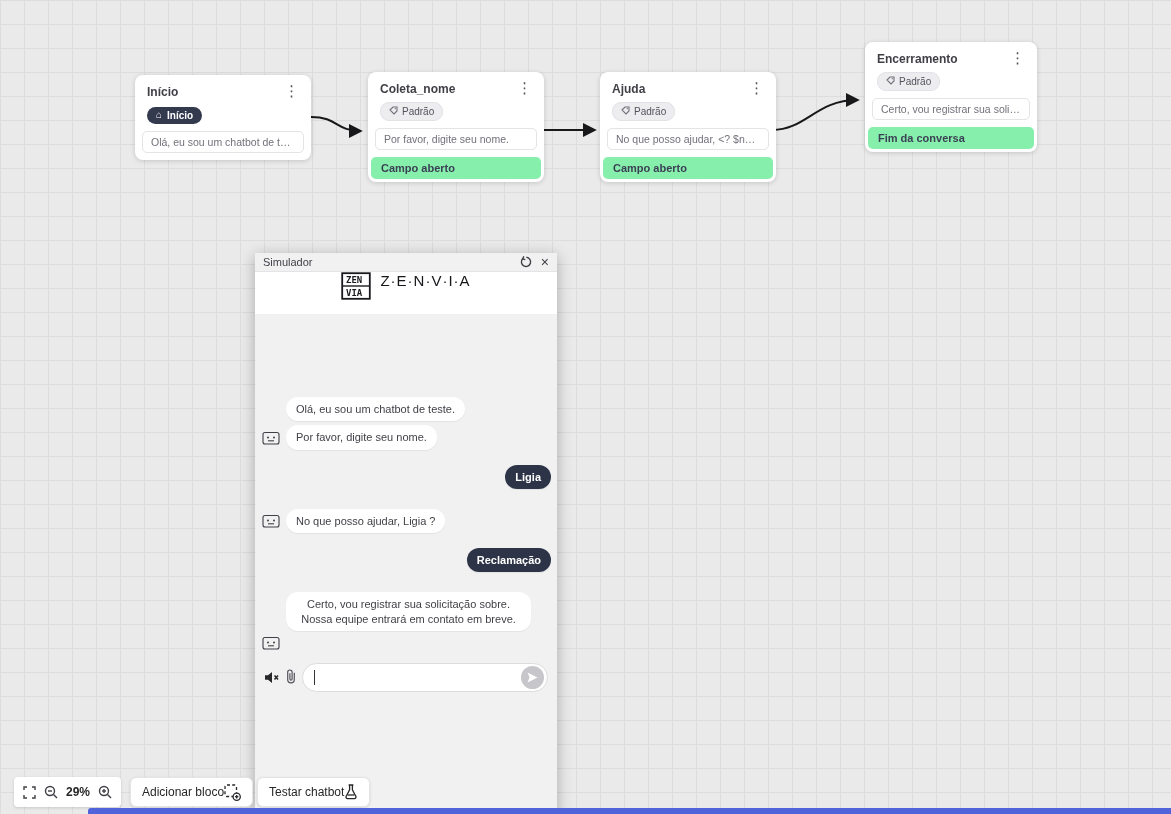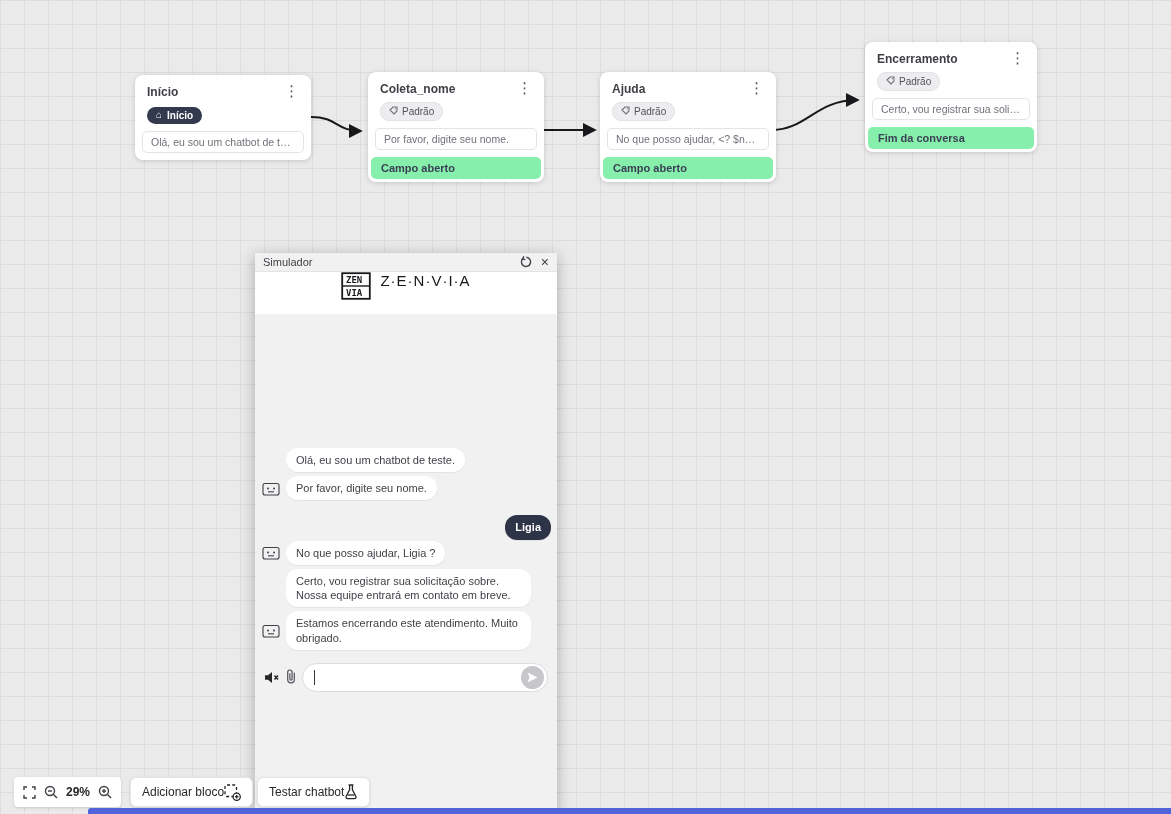--- a/index.html
+++ b/index.html
@@ -58,21 +58,21 @@
     padding:0 8px; font-size:11px; color:#3f3f46; border-bottom:1px solid #e4e4e6;
   }
   .sim-title { flex:1; }
   .sim-ic { display:flex; align-items:center; cursor:pointer; color:#3f3f46; }
   .close-x { font-size:14px; line-height:1; }
   .sim-logo { height:42px; flex:none; background:#fff; display:flex; align-items:flex-start; justify-content:center; gap:9px; }
   .brand-text { font-size:15px; letter-spacing:1px; color:#17171c; font-weight:400; }
   .chat { height:341px; flex:none; display:flex; flex-direction:column; justify-content:flex-end; padding:0 6px 5px 6px; }
   .chat-row { display:flex; align-items:center; margin-top:4px; }
   .chat-row.user { justify-content:flex-end; margin-top:15px; }
-  .chat-row.user + .chat-row { margin-top:1px;text-align:center; }
+  .chat-row.user + .chat-row { margin-top:20px;text-align:center; }
   .chat-row:first-child { margin-top:0; }
   .avatar-slot { width:19px; margin-right:6px; flex:none; display:flex; align-items:center; justify-content:center; }
   .bubble {
     background:#fff; border-radius:12px; padding:5px 10px; font-size:11px;
     color:#3f3f46; max-width:245px; line-height:1.3; box-shadow:0 1px 1px rgba(0,0,0,.06);
   }
   .user .bubble { background:#2e3447; color:#fff; font-weight:600; }
   .sim-inputbar { height:44px; flex:none; display:flex; align-items:center; gap:6px; padding:0 9px; }
   .bar-ic { display:flex; align-items:center; cursor:pointer; }
   .input-pill {
@@ -232,34 +232,36 @@
           <span class="avatar-slot">
             <svg width="18" height="15" viewBox="0 0 18 15" fill="none" stroke="#3f3f46" stroke-width="1.1">
               <rect x="1" y="2.5" width="16" height="11.5" rx="2"></rect>
               <circle cx="6" cy="7.5" r="1" fill="#3f3f46" stroke="none"></circle>
               <circle cx="12" cy="7.5" r="1" fill="#3f3f46" stroke="none"></circle>
               <path d="M6 10.8 H12"></path>
             </svg>
           </span>
           <div class="bubble">No que posso ajudar, Ligia ?</div>
         </div>
+        <div class="chat-row user">
+          <div class="bubble">Reclamação</div>
+        </div>
         <div class="chat-row bot">
           <span class="avatar-slot"></span>
           <div class="bubble">Certo, vou registrar sua solicitação sobre. Nossa equipe entrará em contato em breve.</div>
         </div>
         <div class="chat-row bot">
           <span class="avatar-slot">
             <svg width="18" height="15" viewBox="0 0 18 15" fill="none" stroke="#3f3f46" stroke-width="1.1">
               <rect x="1" y="2.5" width="16" height="11.5" rx="2"></rect>
               <circle cx="6" cy="7.5" r="1" fill="#3f3f46" stroke="none"></circle>
               <circle cx="12" cy="7.5" r="1" fill="#3f3f46" stroke="none"></circle>
               <path d="M6 10.8 H12"></path>
             </svg>
           </span>
-          <div class="bubble">Estamos encerrando este atendimento. Muito obrigado.</div>
         </div>
       </div>
     <div class="sim-inputbar">
       <span class="bar-ic">
         <svg width="16" height="13" viewBox="0 0 16 13">
             <path d="M1 4.3 H4 L8 1 V12 L4 8.7 H1 Z" fill="#27272a"></path>
             <path d="M10.5 4.5 L14 8.5 M14 4.5 L10.5 8.5" stroke="#27272a" stroke-width="1.5" fill="none"></path>
           </svg>
       </span>
       <span class="bar-ic">

